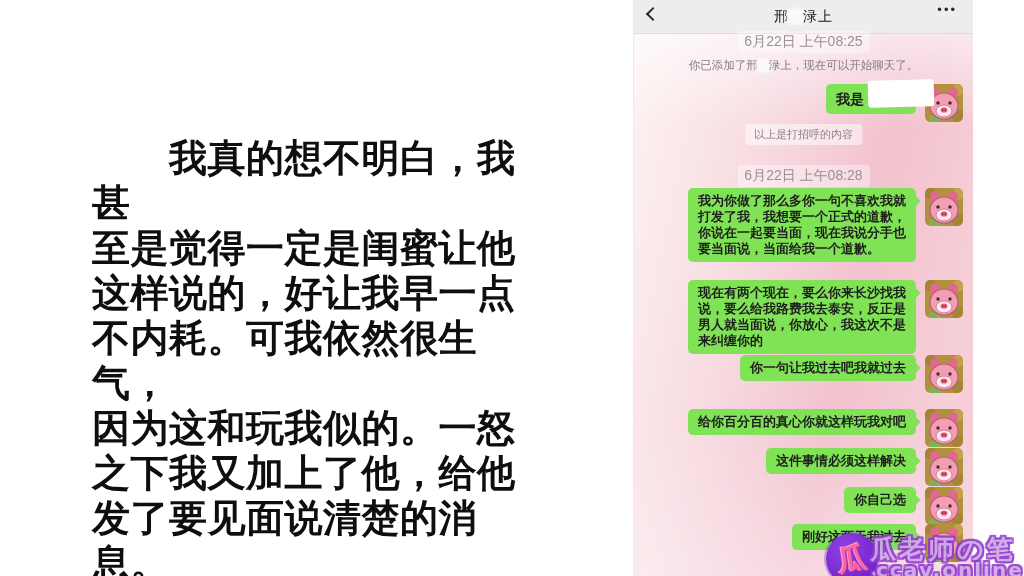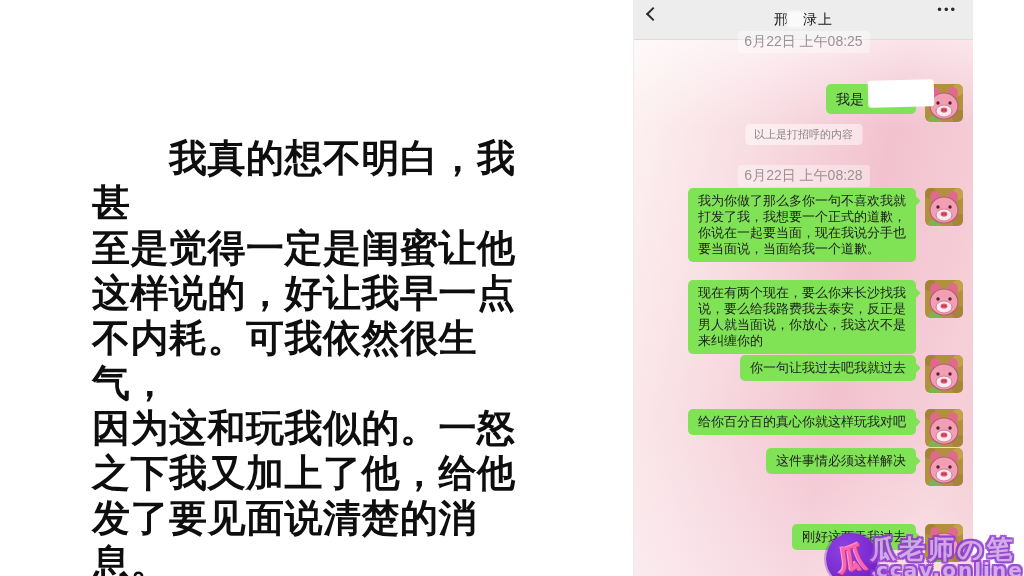--- a/index.html
+++ b/index.html
@@ -13,41 +13,41 @@
                font-size:38px; line-height:45px; font-weight:700; color:#0e0e0e;
                white-space:pre-line; letter-spacing:0.5px; }
 
   
   .chat-panel { position:absolute; left:633px; top:0; width:340px; height:576px;
                 border-left:1px solid #ececec;
                 background-image:
                   linear-gradient(rgba(255,255,255,.8), rgba(255,255,255,0) 22%, rgba(255,255,255,0) 72%, rgba(255,255,255,.35)),
                   linear-gradient(102deg, #fdf4f3 0%, #f8dde3 32%, #f2c2cf 62%, #f6d0d9 88%, #f3c7d1 100%);
   }
-  .chat-header { position:absolute; left:0; top:0; width:100%; height:40px;
+  .chat-header { position:absolute; left:0; top:0; width:100%; height:34px;
                  background:#ededed; border-bottom:1px solid #dcdcdc;
                  display:flex; align-items:center; }
   .back-btn { position:absolute; left:10px; top:7px; width:14px; height:14px; cursor:pointer; }
   .back-btn::before { content:""; position:absolute; left:4px; top:2px; width:8px; height:8px;
                  border-left:2px solid #2b2b2b; border-bottom:2px solid #2b2b2b; transform:rotate(45deg); }
   .chat-title { width:100%; text-align:center; font-size:14px; color:#141414; font-weight:500; letter-spacing:1px; }
   .censor { display:inline-block; width:14px; height:13px; background:#fafafa;
             border-radius:2px; box-shadow:0 0 3px 2px rgba(250,250,250,.95); vertical-align:-2px; }
   .censor.small { width:11px; height:11px; }
   .more-btn { position:absolute; right:16px; top:2px; font-size:13px; letter-spacing:2px;
               color:#2b2b2b; cursor:pointer; }
 
   .centered { position:absolute; left:50%; transform:translateX(-50%); white-space:nowrap; }
   .time-pill { font-size:14px; color:#9b9095; background:rgba(255,255,255,.38);
                padding:2px 7px; border-radius:3px; }
   .sys-text  { font-size:11.5px; color:#837c7e; }
   .note-pill { font-size:11px; color:#8b8386; background:rgba(255,255,255,.5);
                padding:3px 9px; border-radius:4px; }
 
-  .msg-row { position:absolute; right:10px; display:flex; align-items:flex-start; }
+  .msg-row { position:absolute; right:10px; display:flex; align-items:flex-start;font-weight:bold; }
   .bubble { position:relative; max-width:228px; background:#80e356; color:#1d1d1d;
             font-size:13px; line-height:16px; padding:5px 10px; border-radius:5px;
             white-space:pre-line; margin-right:9px; }
   .bubble::after { content:""; position:absolute; right:-3px; top:9px; width:8px; height:8px;
             background:#80e356; transform:rotate(45deg); border-radius:1px; }
   .avatar { width:38px; height:38px; border-radius:5px; overflow:hidden; flex:0 0 38px; cursor:pointer; }
 
   .greet-bubble { min-width:90px; min-height:30px; font-size:14px; line-height:20px; }
   .white-patch { position:absolute; left:234px; top:80px; width:66px; height:27px;
                  background:#ffffff; border-radius:3px; transform:rotate(-1.5deg); }
@@ -105,20 +105,21 @@
 <div class="chat-panel">
 
   <div class="chat-header">
     <span class="back-btn"></span>
     <div class="chat-title"><span>邢</span><span class="censor"></span><span>渌上</span></div>
     <span class="more-btn">•••</span>
   </div>
 
   <div class="centered time-pill" style="top:31px">6月22日 上午08:25</div>
 
+  <div class="centered sys-text" style="top:58px"><span>你已添加了邢</span><span class="censor small"></span><span>渌上，现在可以开始聊天了。</span></div>
 
   <div class="msg-row" style="top:84px">
     <div class="bubble greet-bubble"><span>我是</span></div>
     <div class="avatar">
       <svg width="38" height="38">
           <use href="#pig-avatar"></use>
         </svg>
     </div>
   </div>
   <div class="white-patch"></div>
@@ -161,20 +162,26 @@
         </svg></div>
   </div>
 
   <div class="msg-row" style="top:409px">
     <div class="bubble">给你百分百的真心你就这样玩我对吧</div>
     <div class="avatar"><svg width="38" height="38">
           <use href="#pig-avatar"></use>
         </svg></div>
   </div>
 
+  <div class="msg-row" style="top:487px">
+    <div class="bubble">你自己选</div>
+    <div class="avatar"><svg width="38" height="38">
+          <use href="#pig-avatar"></use>
+        </svg></div>
+  </div>
 
   <div class="msg-row" style="top:524px">
     <div class="bubble">刚好这两天我过去</div>
     <div class="avatar"><svg width="38" height="38">
           <use href="#pig-avatar"></use>
         </svg></div>
   </div>
 
 </div>
 

